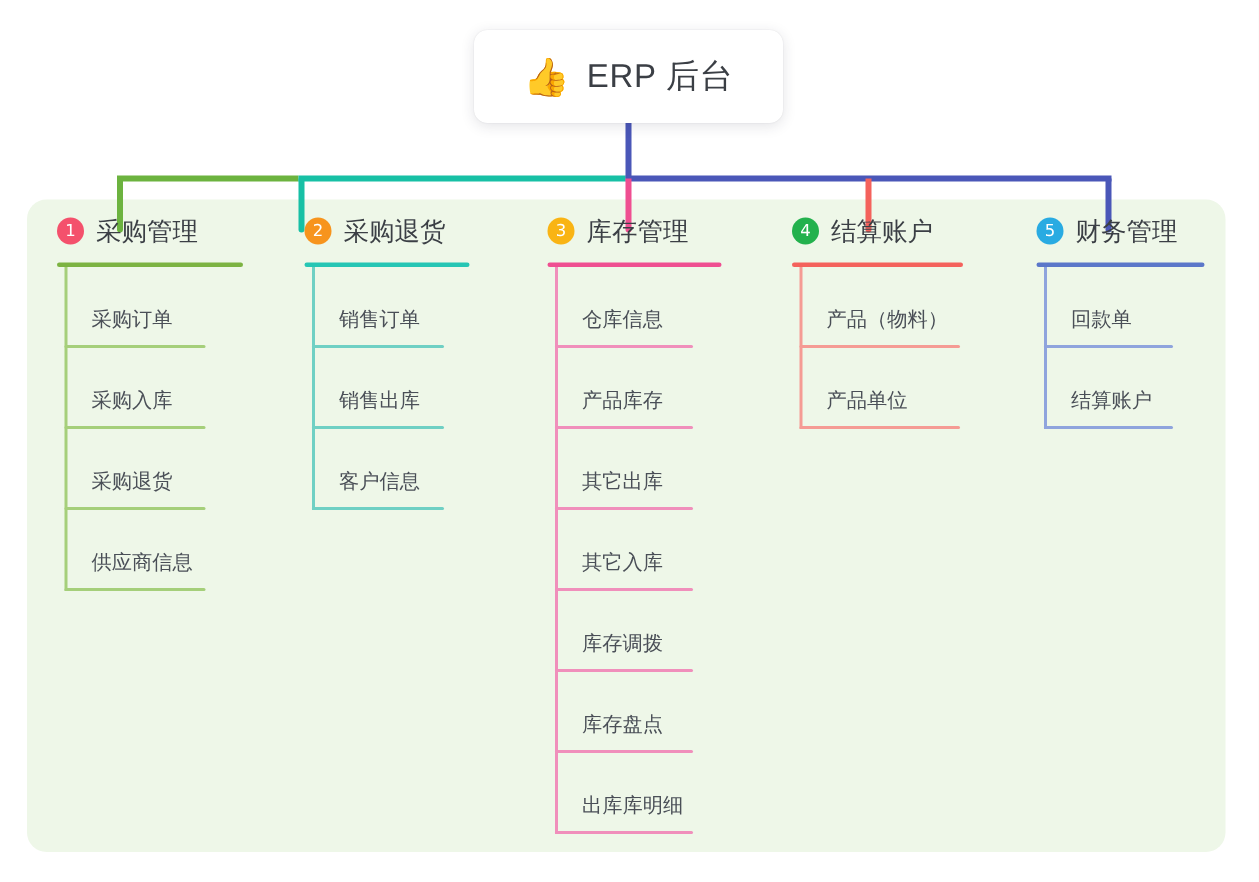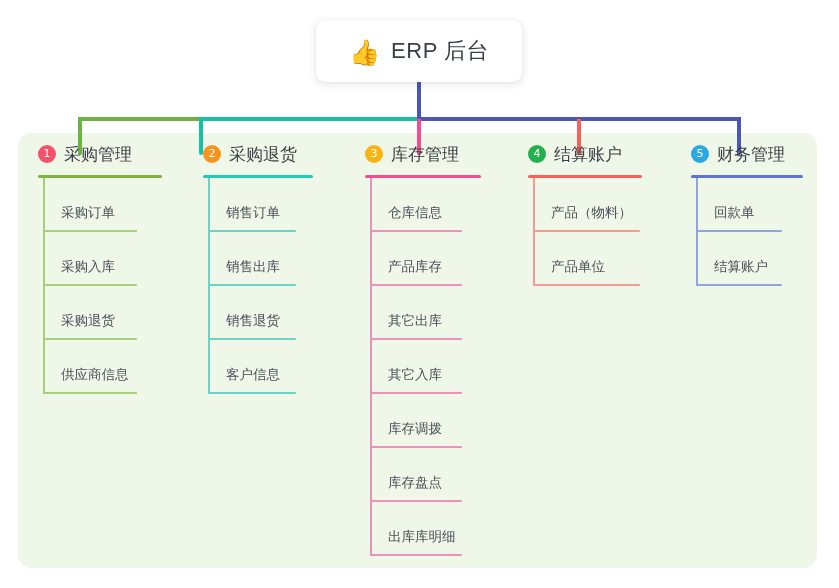--- a/index.html
+++ b/index.html
@@ -228,25 +228,20 @@
             <div class="leaf-text">销售订单</div>
             <div class="leaf-rule" style="width: 88px; background: rgb(111, 208, 196);"></div>
           </div>
           <div class="leaf">
             <div class="leaf-spine" style="background: rgb(111, 208, 196);"></div>
             <div class="leaf-text">销售出库</div>
             <div class="leaf-rule" style="width: 88px; background: rgb(111, 208, 196);"></div>
           </div>
           <div class="leaf">
             <div class="leaf-spine" style="background: rgb(111, 208, 196);"></div>
-            <div class="leaf-text">销售退货</div>
-            <div class="leaf-rule" style="width: 88px; background: rgb(111, 208, 196);"></div>
-          </div>
-          <div class="leaf">
-            <div class="leaf-spine" style="background: rgb(111, 208, 196);"></div>
             <div class="leaf-text">客户信息</div>
             <div class="leaf-rule" style="width: 88px; background: rgb(111, 208, 196);"></div>
           </div>
         </div>
       </div>
       <div class="column" style="left: 327px;">
         <div class="col-head">
           <span class="badge" style="background: rgb(249, 180, 20);">3</span>
           <span class="col-title">库存管理</span>
         </div>

